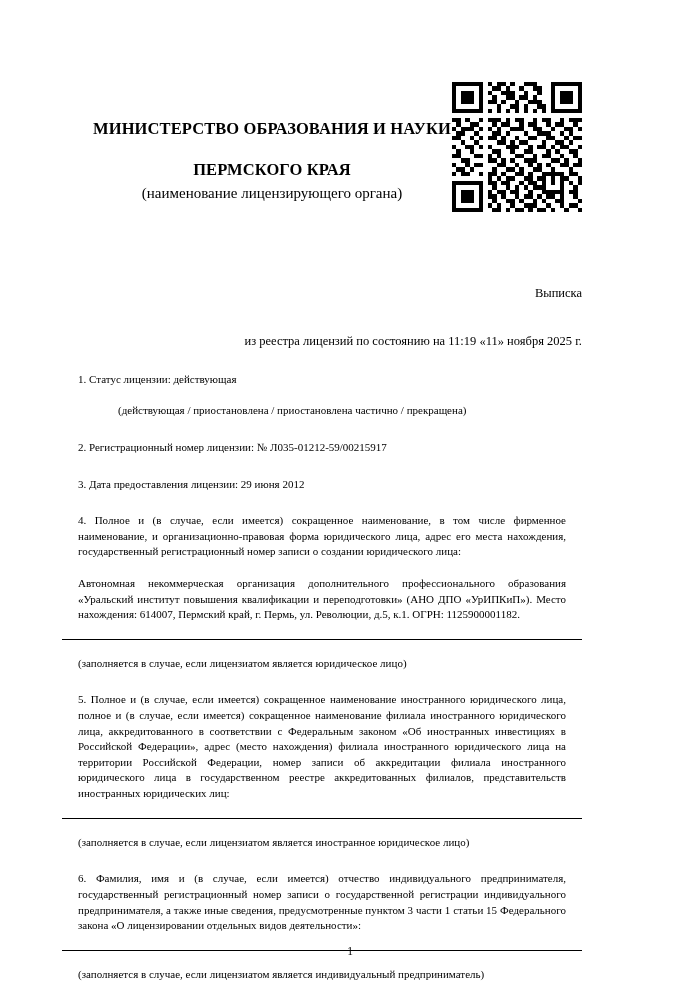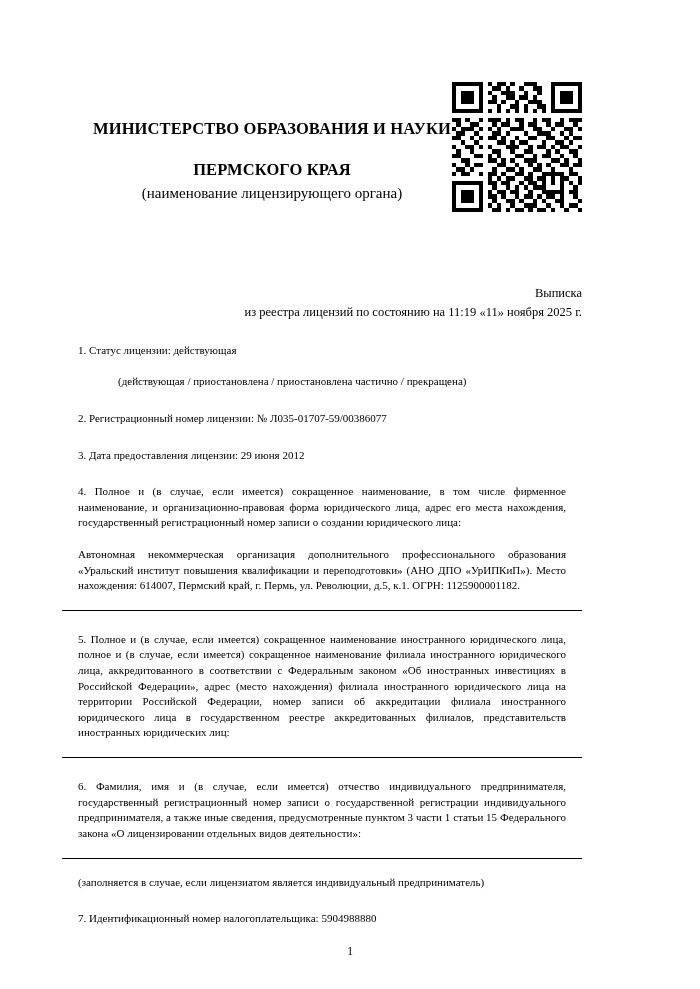--- a/index.html
+++ b/index.html
@@ -51,21 +51,21 @@
     margin-top: 5px;
   }
 
   
   .title-block {
     margin-top: 82px;
     text-align: right;
     font-size: 12.5px;
     line-height: 1.5;
   }
-  .title-block .t2 { display: block; }
+  .title-block .t2 { display: block; margin-top: 29px; }
 
   
   .item { margin-top: 21px; }
   .item p {
     margin: 16px;
     font-size: 11px;
     line-height: 1.42;
     text-align: justify;
     text-justify: inter-word;
   }
@@ -378,36 +378,38 @@
     <span>Выписка</span>
     <span class="t2">из реестра лицензий по состоянию на 11:19 «11» ноября 2025 г.</span>
   </div>
 
   <div class="item">
     <p class="nojust">1. Статус лицензии: действующая</p>
     <p class="note-status">(действующая / приостановлена / приостановлена частично / прекращена)</p>
   </div>
 
   <div class="item">
-    <p class="nojust">2. Регистрационный номер лицензии: № Л035-01707-59/00386077</p>
+    <p class="nojust">2. Регистрационный номер лицензии: № Л035-01212-59/00215917</p>
   </div>
 
   <div class="item">
     <p class="nojust">3. Дата предоставления лицензии: 29 июня 2012</p>
   </div>
 
   <div class="item">
     <p class="block">4. Полное и (в случае, если имеется) сокращенное наименование, в том числе фирменное наименование, и организационно-правовая форма юридического лица, адрес его места нахождения, государственный регистрационный номер записи о создании юридического лица:</p>
     <p class="block">Автономная некоммерческая организация дополнительного профессионального образования «Уральский институт повышения квалификации и переподготовки» (АНО ДПО «УрИПКиП»). Место нахождения: 614007, Пермский край, г. Пермь, ул. Революции, д.5, к.1. ОГРН: 1125900001182.</p>
     <hr class="rule">
+    <p class="note">(заполняется в случае, если лицензиатом является юридическое лицо)</p>
   </div>
 
   <div class="item">
     <p class="block">5. Полное и (в случае, если имеется) сокращенное наименование иностранного юридического лица, полное и (в случае, если имеется) сокращенное наименование филиала иностранного юридического лица, аккредитованного в соответствии с Федеральным законом «Об иностранных инвестициях в Российской Федерации», адрес (место нахождения) филиала иностранного юридического лица на территории Российской Федерации, номер записи об аккредитации филиала иностранного юридического лица в государственном реестре аккредитованных филиалов, представительств иностранных юридических лиц:</p>
     <hr class="rule">
+    <p class="note">(заполняется в случае, если лицензиатом является иностранное юридическое лицо)</p>
   </div>
 
   <div class="item">
     <p class="block">6. Фамилия, имя и (в случае, если имеется) отчество индивидуального предпринимателя, государственный регистрационный номер записи о государственной регистрации индивидуального предпринимателя, а также иные сведения, предусмотренные пунктом 3 части 1 статьи 15 Федерального закона «О лицензировании отдельных видов деятельности»:</p>
     <hr class="rule">
     <p class="note">(заполняется в случае, если лицензиатом является индивидуальный предприниматель)</p>
   </div>
 
   <div class="item">
     <p class="nojust">7. Идентификационный номер налогоплательщика: 5904988880</p>

